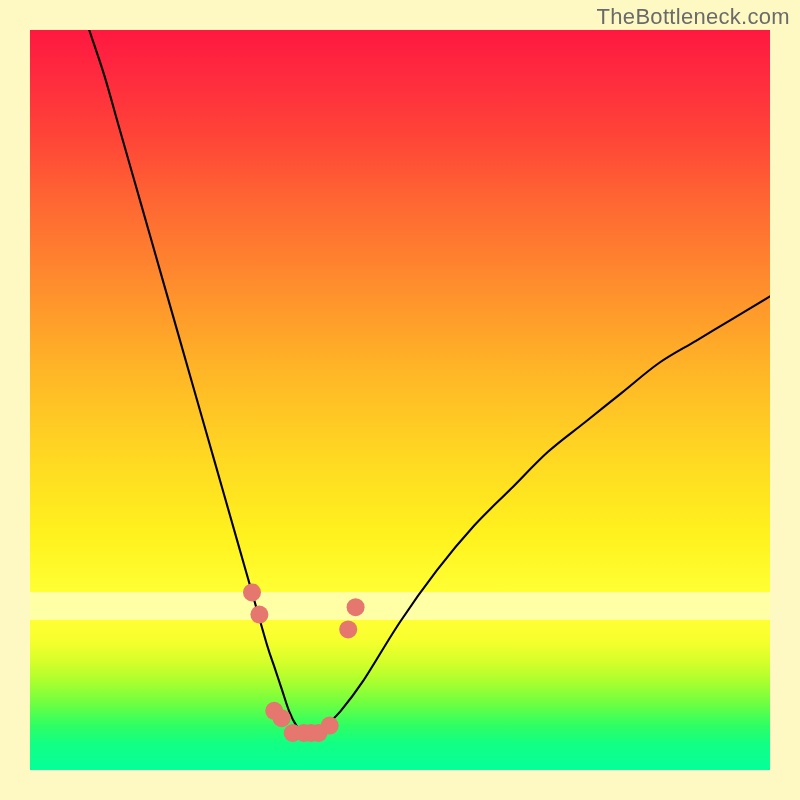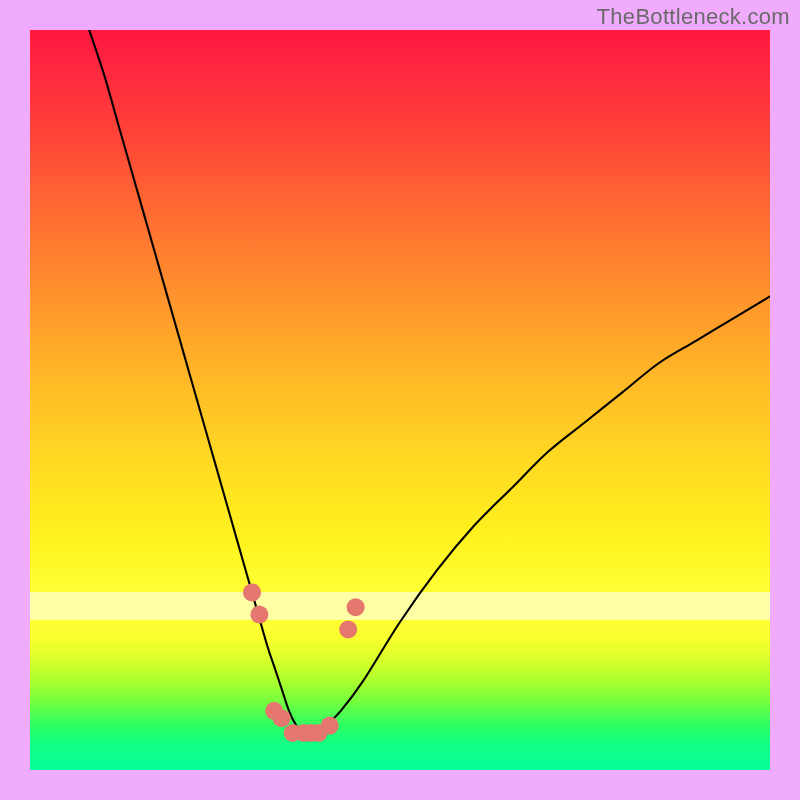--- a/index.html
+++ b/index.html
@@ -7,21 +7,21 @@
     padding: 0;
     width: 800px;
     height: 800px;
     background: #000;
     overflow: hidden;
     font-family: Arial, Helvetica, sans-serif;
   }
   .frame {
     position: absolute;
     inset: 0;
-    background: #f0abfc;
+    background: #fef9c3;
     text-align: center;
   }
   .plot {
     position: absolute;
     left: 30px;
     top: 30px;
     width: 740px;
     height: 740px;
     overflow: hidden;
   }

